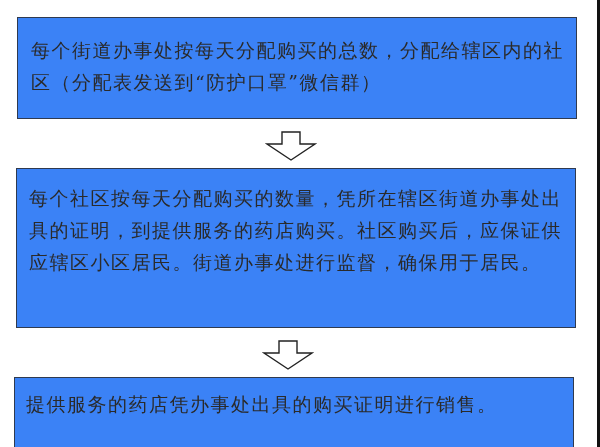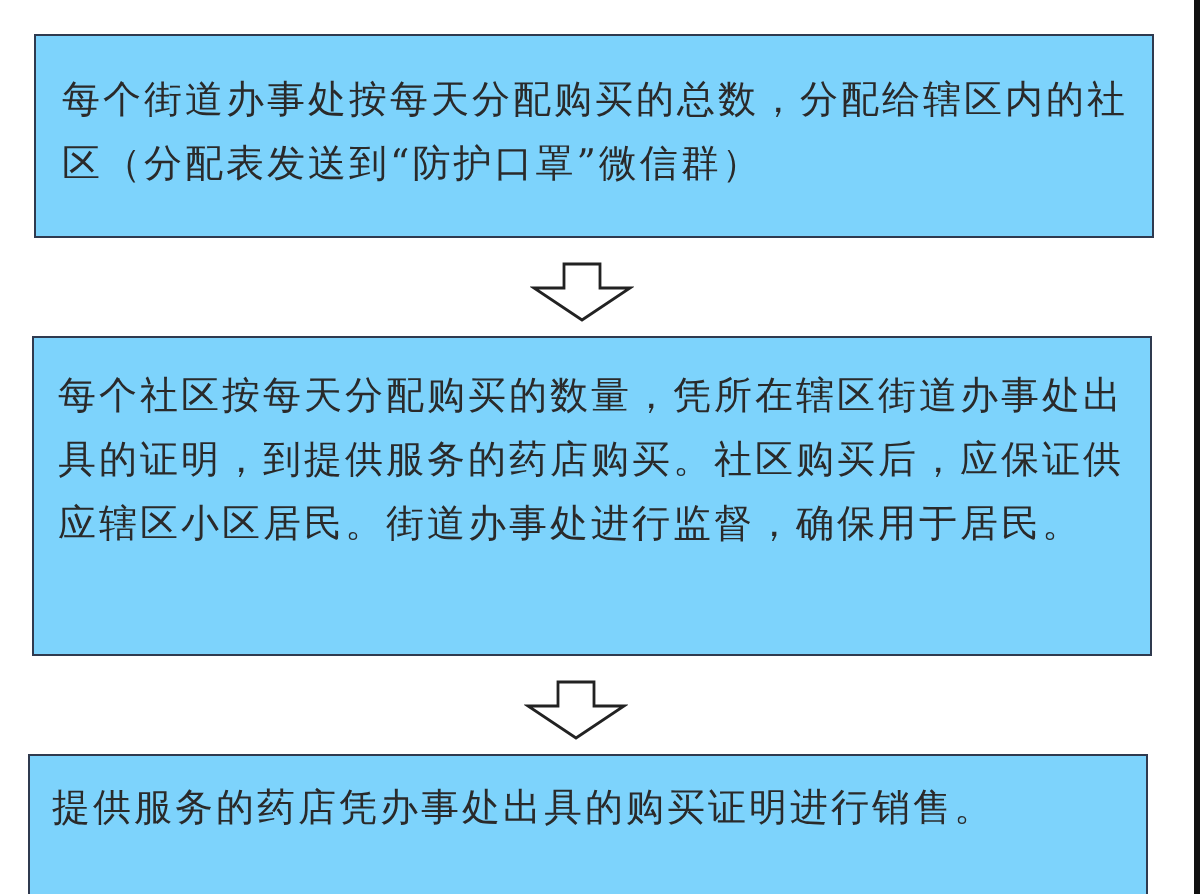--- a/index.html
+++ b/index.html
@@ -1,19 +1,19 @@
 <!DOCTYPE html>
 <html><head>
   <meta charset="utf-8">
   <style>
     html, body { margin:0; padding:0; }
     body { width:600px; height:447px; background:#ffffff; position:relative; overflow:hidden;
       font-family: "DejaVu Serif", "Liberation Serif", serif; color:#2a2a2a; }
     .edge { position:absolute; right:0; top:0; width:3px; height:447px; background:#111; }
-    .box { position:absolute; border:1.5px solid #2f3a4f; background:#7dd3fc; box-sizing:border-box; }
+    .box { position:absolute; border:1.5px solid #2f3a4f; background:#3b82f6; box-sizing:border-box; }
     .box p { margin:0; font-size:19px; letter-spacing:1.5px; line-height:32px; }
     #b1 { left:17px; top:17px; width:560px; height:102px; padding:16px 0 0 13px; }
     #b2 { left:16px; top:168px; width:560px; height:160px; padding:13px 0 0 12px; }
     #b3 { left:14px; top:377px; width:560px; height:74px; padding:10px 0 0 11px; }
     .arrow { position:absolute; width:52px; height:30px; }
     #a1 { left:265px; top:131px; }
     #a2 { left:262px; top:340px; }
   </style>
 </head>
 <body>

